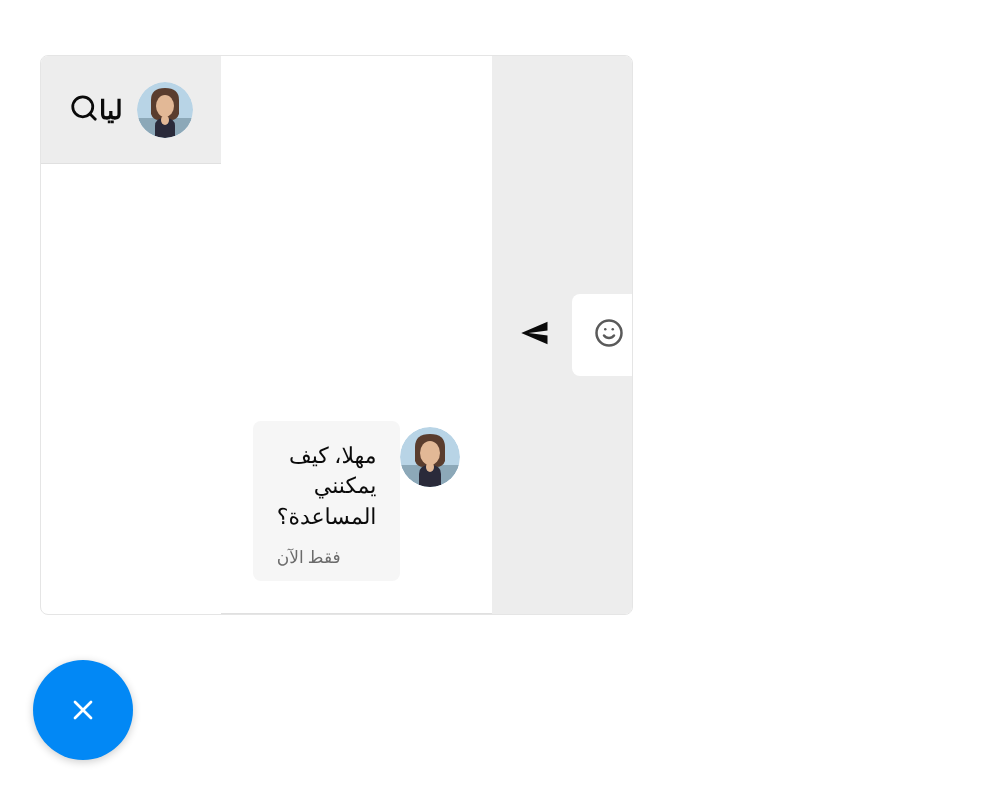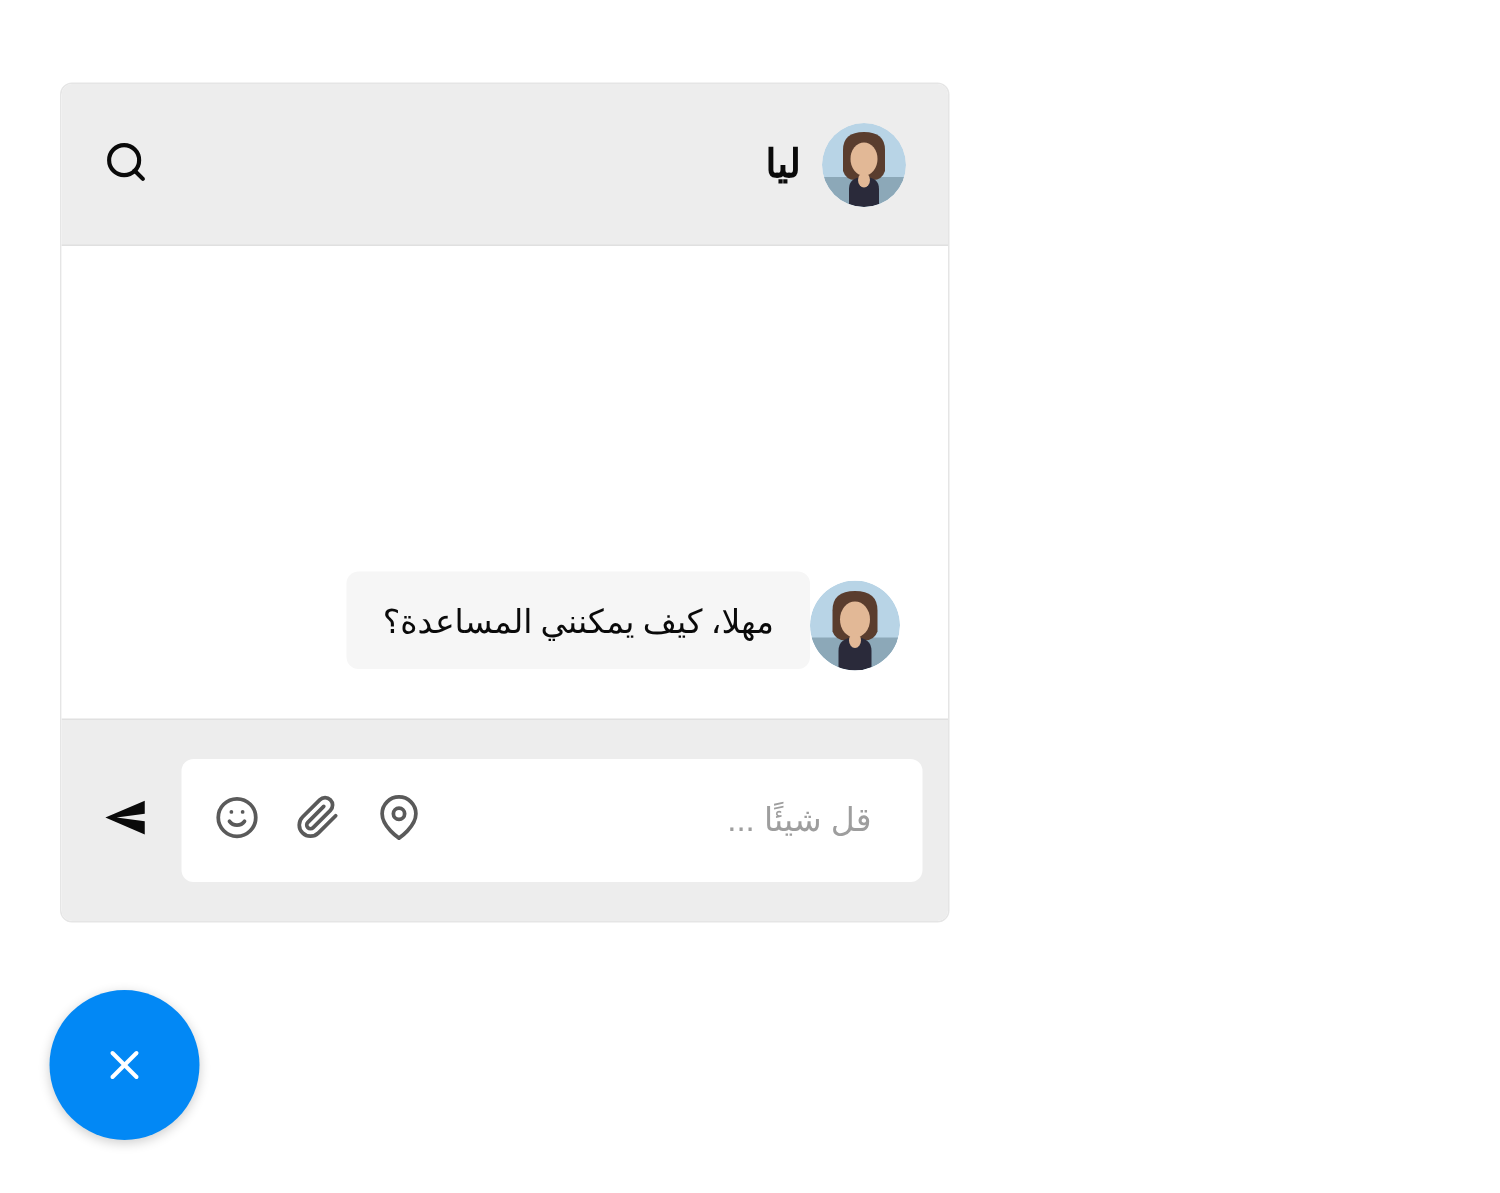--- a/index.html
+++ b/index.html
@@ -17,21 +17,21 @@
     .chat-widget {
       position: absolute;
       left: 40px;
       top: 55px;
       width: 593px;
       height: 560px;
       background: #ffffff;
       border: 1px solid #e5e5e5;
       border-radius: 8px;
       display: flex;
-      flex-direction: column;
+      flex-direction: row;
       overflow: hidden;
     }
     .chat-header {
       background: #ededed;
       height: 108px;
       display: flex;
       flex-direction: row-reverse;
       align-items: center;
       justify-content: space-between;
       padding: 0 28px;
@@ -221,20 +221,21 @@
             <ellipse cx="30" cy="24" rx="12" ry="14" fill="#d4a584"></ellipse>
             <path d="M 15 20 Q 15 7 30 7 Q 45 7 45 20 L 45 34 Q 43 40 36 40 L 24 40 Q 17 40 15 34 Z" fill="#5a3d2e"></path>
             <ellipse cx="30" cy="26" rx="10" ry="12" fill="#e2b896"></ellipse>
             <path d="M 19 47 Q 19 38 30 38 Q 41 38 41 47 L 41 60 L 19 60 Z" fill="#2a2a3a"></path>
             <ellipse cx="30" cy="40" rx="4" ry="5" fill="#e2b896"></ellipse>
           </g>
         </svg>
       </div>
       <div class="message-bubble">
         <div class="message-text">مهلا، كيف يمكنني المساعدة؟</div>
+        <div class="message-time">فقط الآن</div>
       </div>
     </div>
   </div>
 
   <div class="chat-footer">
     <div class="send-icon">
       <svg width="30" height="30" viewBox="0 0 24 24" fill="currentColor">
         <path d="M2 21l21-9L2 3v7l15 2-15 2v7z"></path>
       </svg>
     </div>

